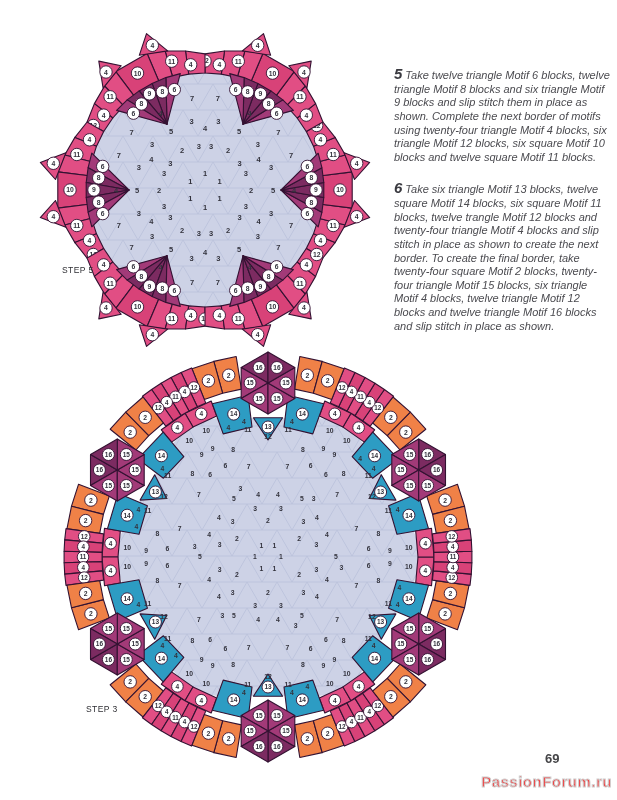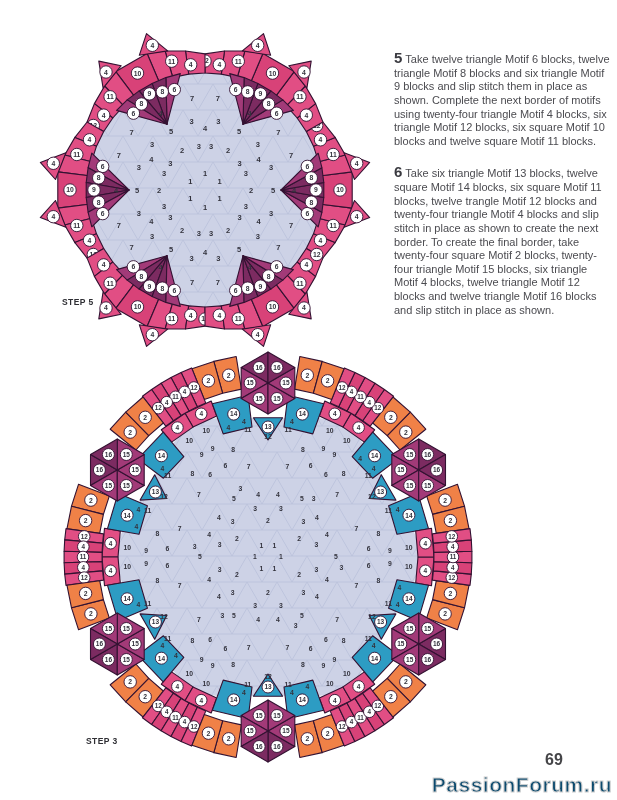--- a/index.html
+++ b/index.html
@@ -1,27 +1,27 @@
 <!DOCTYPE html>
 <html><head>
 <meta charset="utf-8">
 <style>
   html,body{margin:0;padding:0;background:#ffffff;}
   .page{position:relative;width:617px;height:800px;background:#ffffff;overflow:hidden;
         font-family:"Liberation Sans",sans-serif;}
   .diagram{position:absolute;}
   .textcol{position:absolute;left:394px;top:50px;width:219px;color:#4b4b50;
            font-size:11px;line-height:1.24;}
-  .para{margin:0 0 16px 0;}
+  .para{margin:16px 0 16px 0;font-style:italic;}
   .pnum{font-size:15px;font-weight:bold;color:#3a3a40;margin-right:3px;line-height:1;}
-  .steplabel{position:absolute;font-size:8.5px;font-weight:bold;color:#2e2e33;
-             letter-spacing:0.4px;margin-top:32px;}
-  .pageno{position:absolute;left:545px;top:751px;font-size:16px;font-weight:bold;color:#454548;}
-  .watermark{position:absolute;right:5px;top:773px;font-size:21px;font-weight:bold;
-             color:#0c4a6e;-webkit-text-stroke:1px #d0d0d0;letter-spacing:0.5px;}
+  .steplabel{position:absolute;font-size:8.5px;font-weight:normal;color:#2e2e33;
+             letter-spacing:0.4px;}
+  .pageno{position:absolute;left:545px;top:751px;font-size:13px;font-weight:bold;color:#454548;}
+  .watermark{position:absolute;right:5px;top:773px;font-size:15px;font-weight:bold;
+             color:#ef4444;-webkit-text-stroke:1px #d0d0d0;letter-spacing:0.5px;}
 </style>
 </head>
 <body>
 
 <div class="page">
 
   <svg id="svg-step5" class="diagram" style="left:18px;top:32px" width="372" height="318">
       <defs>
         <pattern id="pt5" patternUnits="userSpaceOnUse" width="30" height="26">
           <path d="M0 0H30M0 26H30M0 26L15 0L30 26" fill="none" stroke="#b9c0da" stroke-width="0.8"></path>

